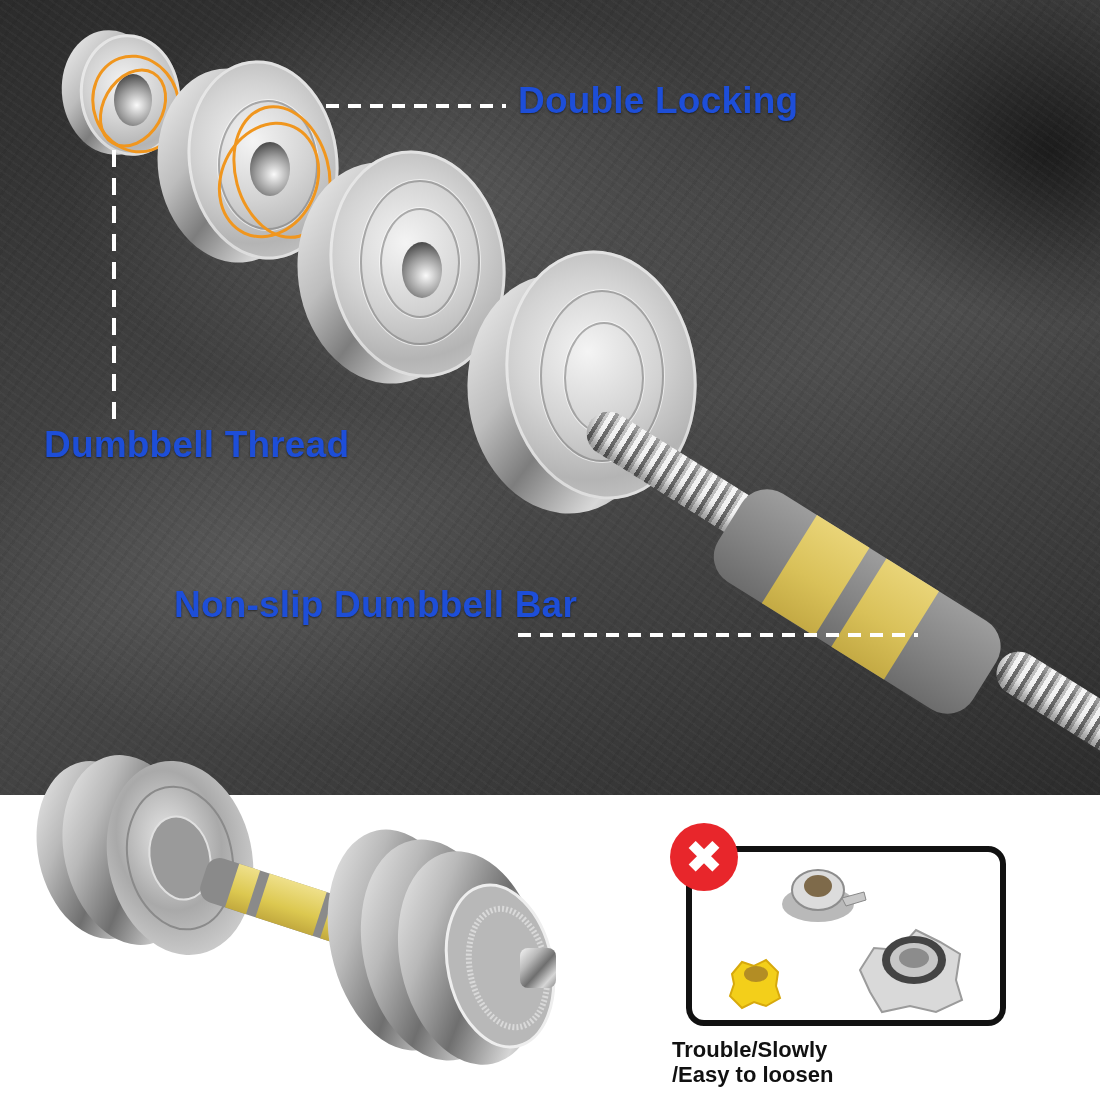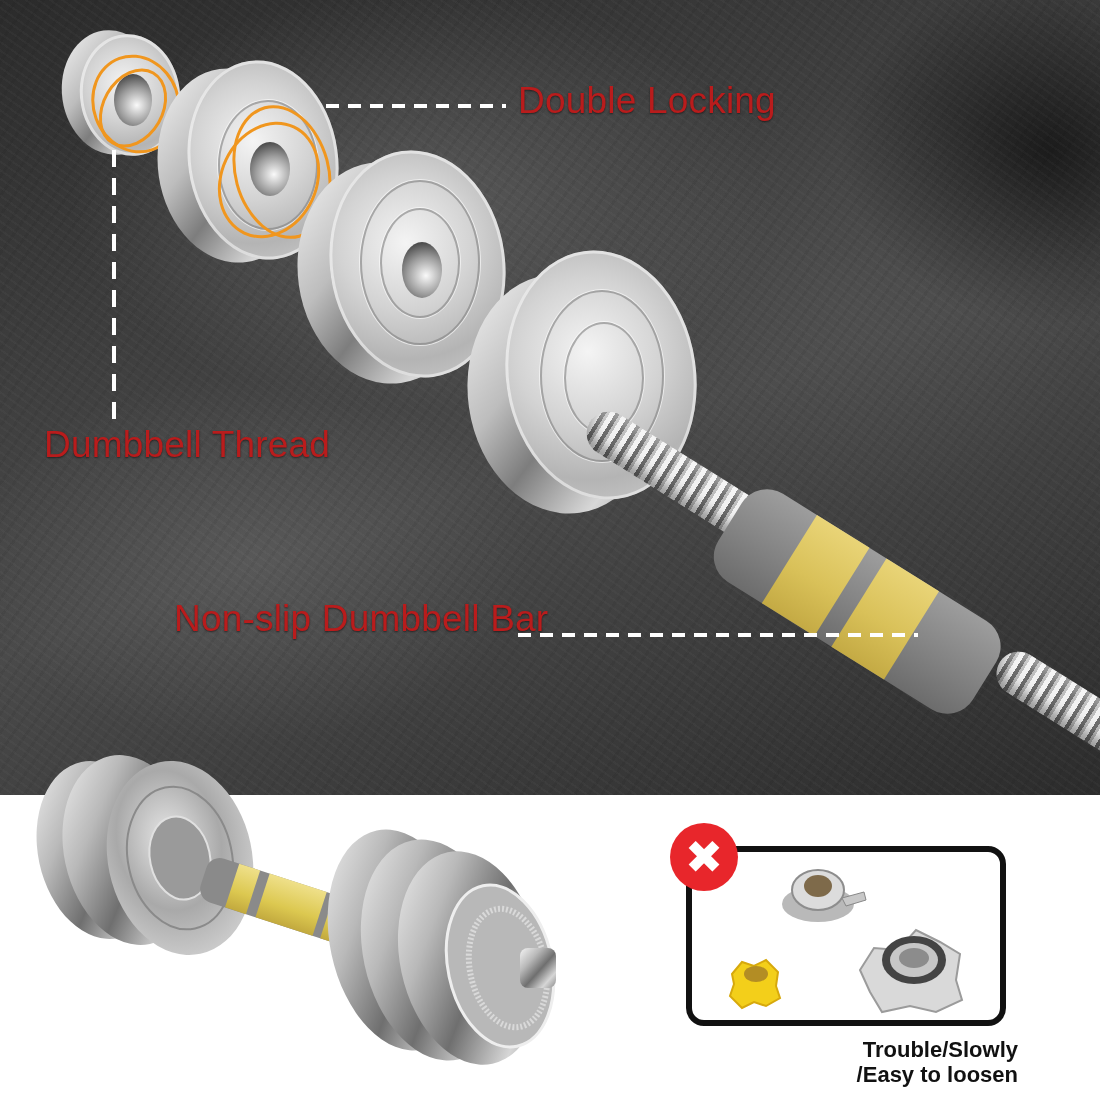--- a/index.html
+++ b/index.html
@@ -15,21 +15,21 @@
         radial-gradient(ellipse 300px 250px at 1050px 150px, rgba(0,0,0,0.6), transparent 70%),
         linear-gradient(160deg, #2b2b2b 0%, #3d3d3d 30%, #4a4a4a 55%, #3a3a3a 80%, #2c2c2c 100%);
     }
     .dark-bg::after {
       content: ""; position: absolute; inset: 0;
       background: repeating-linear-gradient(35deg, rgba(255,255,255,0.025) 0 2px, transparent 2px 7px),
                   repeating-linear-gradient(-55deg, rgba(0,0,0,0.05) 0 3px, transparent 3px 11px);
     }
 
     .label {
-      position: absolute; color: #b91c1c; font-weight: 400; font-size: 37px;
+      position: absolute; color: #1d4ed8; font-weight: 700; font-size: 37px;
       letter-spacing: 0.2px; white-space: nowrap;
       text-shadow: 0 1px 2px rgba(0,0,0,0.5);
     }
     .dash-h {
       position: absolute; height: 4px;
       background: repeating-linear-gradient(90deg, #fff 0 13px, transparent 13px 22px);
     }
     .dash-v {
       position: absolute; width: 4px;
       background: repeating-linear-gradient(180deg, #fff 0 17px, transparent 17px 28px);
@@ -74,21 +74,21 @@
       border: 6px solid #111; border-radius: 18px; background: #fff;
     }
     .x-badge {
       position: absolute; left: 670px; top: 823px; width: 68px; height: 68px;
       border-radius: 50%; background: #e8262b;
       display: flex; align-items: center; justify-content: center;
       color: #fff; font-size: 46px; font-weight: 900; line-height: 1;
       font-family: "DejaVu Sans", sans-serif;
     }
     .caption {
-      position: absolute; left: 686px; width: 332px; text-align: right;
+      position: absolute; left: 672px; width: 332px; text-align: left;
       color: #111; font-weight: 700; font-size: 22px; line-height: 26px;
     }
   </style>
 </head>
 <body>
 
 <div class="dark-bg"></div>
 
 <div class="plate" style="left:62px; top:30px; width:120px; height:130px;">
   <div class="plate-rim" style="left:0; top:0; width:100px; height:125px; transform:rotate(-8deg);"></div>
@@ -128,21 +128,21 @@
   <div class="bar-yellow" style="left:152px; top:0; width:62px;"></div>
 </div>
 <div class="bar-thread" style="left:1000px; top:640px; width:160px; transform:rotate(32deg); transform-origin:left center;"></div>
 
 <div class="dash-h" style="left:326px; top:104px; width:180px;"></div>
 <div class="label" style="left:518px; top:80px;">Double Locking</div>
 
 <div class="dash-v" style="left:112px; top:150px; height:270px;"></div>
 <div class="label" style="left:44px; top:424px;">Dumbbell Thread</div>
 
-<div class="label" style="left:174px; top:598px;">Non-slip Dumbbell Bar</div>
+<div class="label" style="left:174px; top:584px;">Non-slip Dumbbell Bar</div>
 <div class="dash-h" style="left:518px; top:633px; width:400px;"></div>
 
 <svg class="bottom-dumbbell" viewBox="0 0 530 350">
   <defs>
     <linearGradient id="chrome" x1="0" y1="0" x2="1" y2="1">
       <stop offset="0" stop-color="#f5f5f5"></stop>
       <stop offset="0.3" stop-color="#b9b9b9"></stop>
       <stop offset="0.55" stop-color="#6f6f6f"></stop>
       <stop offset="0.8" stop-color="#d6d6d6"></stop>
       <stop offset="1" stop-color="#8a8a8a"></stop>

